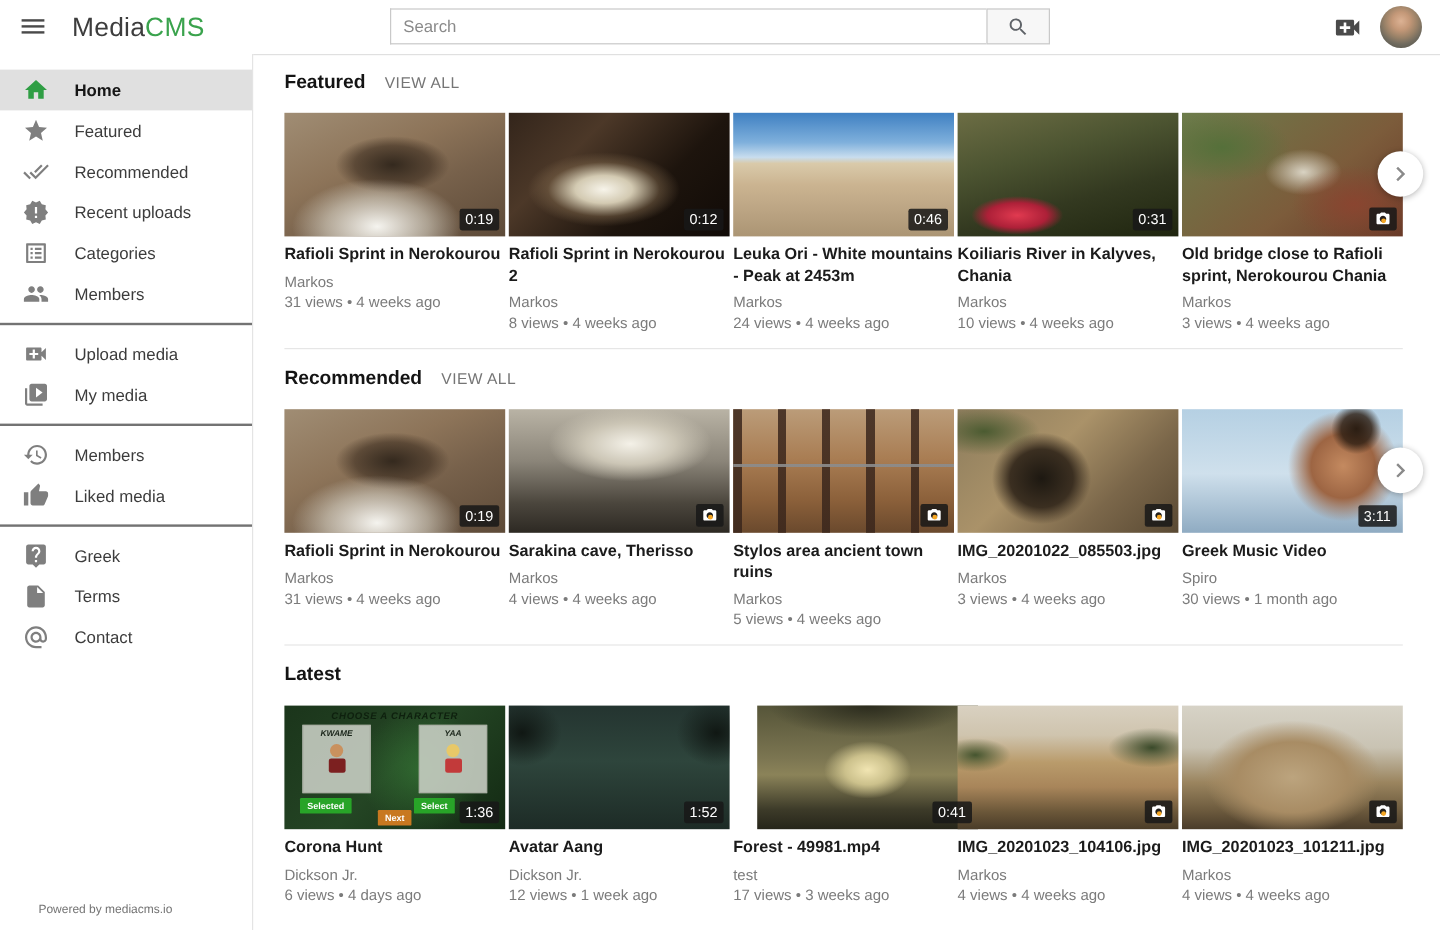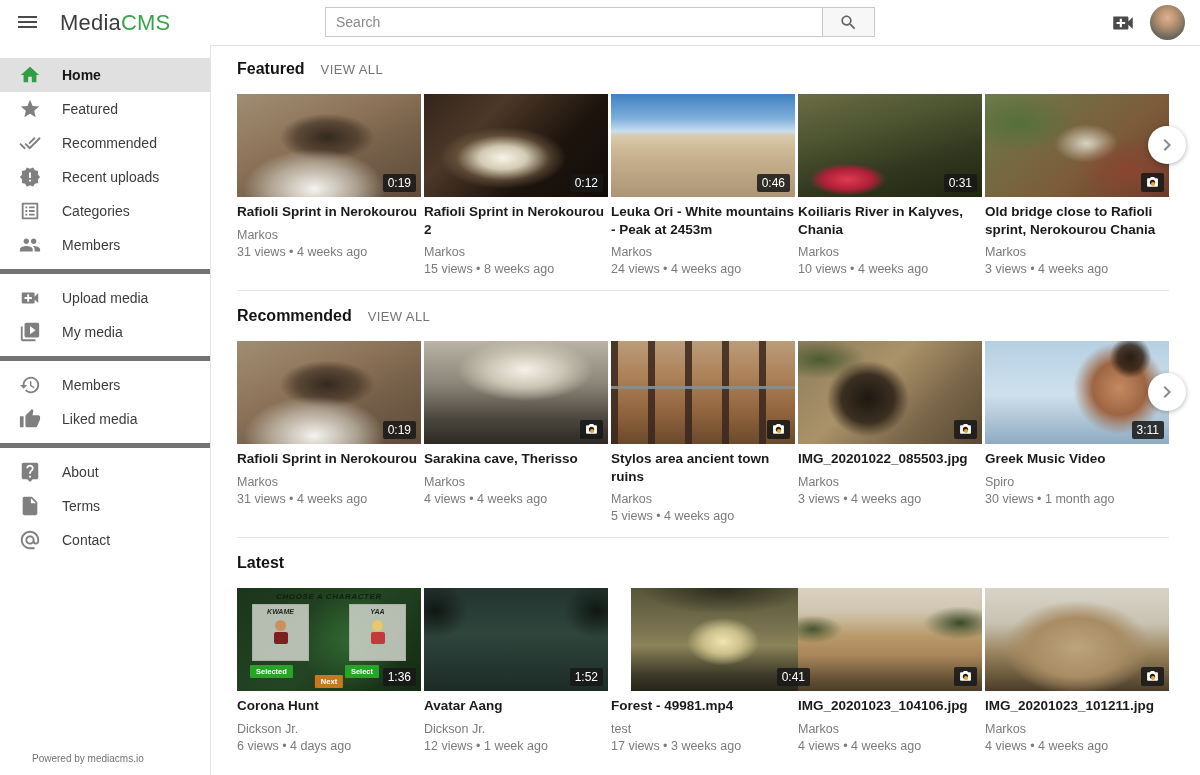--- a/index.html
+++ b/index.html
@@ -21,21 +21,21 @@
   .search-btn svg { width:19px; height:19px; fill:#5f6368; }
   .hdr-upload { position:absolute; right:64px; top:10px; width:27px; height:25px; background:none; border:none; cursor:pointer; }
   .hdr-upload svg { width:26px; height:26px; fill:#4a4a4a; }
   .avatar { position:absolute; right:15px; top:5px; width:35px; height:35px; border-radius:50%; cursor:pointer;
     background: radial-gradient(circle at 50% 36%, #dcb294 0%, #c49878 26%, #9a8268 48%, #6f6a5e 68%, #4b4a42 100%); }
 
   
   .sidebar { position:absolute; top:45px; left:0; width:211px; bottom:0; background:#fff; border-right:1px solid #e4e4e4; z-index:15; }
   #sidebar-groups { padding-top:6px; }
   .side-group { padding:7px 0; }
-  .side-group + .side-group { border-top:5px solid #737373; }
+  .side-group + .side-group { border-top:2px solid #737373; }
   .side-item { height:34px; display:flex; align-items:center; padding-left:19px; cursor:pointer; }
   .side-item.active { background:#e0e0e0; }
   .side-ico { width:22px; height:22px; fill:#7f7f7f; flex:none; }
   .side-item.active .side-ico { fill:#2f9e44; }
   .side-label { margin-left:21px; font-size:14px; color:#3c3c3c; white-space:nowrap; }
   .side-item.active .side-label { font-weight:700; color:#161616; }
   .side-footer { position:absolute; bottom:11px; left:32px; font-size:10px; color:#737373; cursor:pointer; }
 
   
   .main { position:absolute; top:46px; left:211px; right:0; bottom:0; padding:14px 0 0 26px; overflow:hidden; }
@@ -217,21 +217,21 @@
             <path d="M1 21h4V9H1v12zm22-11c0-1.1-.9-2-2-2h-6.31l.95-4.57.03-.32c0-.41-.17-.79-.44-1.06L14.17 1 7.59 7.59C7.22 7.95 7 8.45 7 9v10c0 1.1.9 2 2 2h9c.83 0 1.54-.5 1.84-1.22l3.02-7.05c.09-.23.14-.47.14-.73v-2z"></path>
           </svg>
           <span class="side-label">Liked media</span>
         </div>
       </div>
       <div class="side-group">
         <div class="side-item">
           <svg class="side-ico" viewBox="0 0 24 24">
             <path d="M19 2H5c-1.1 0-2 .9-2 2v14c0 1.1.9 2 2 2h4l3 3 3-3h4c1.1 0 2-.9 2-2V4c0-1.1-.9-2-2-2zm-6 16h-2v-2h2v2zm2.07-7.75l-.9.92C13.45 11.9 13 12.5 13 14h-2v-.5c0-1.1.45-2.1 1.17-2.83l1.24-1.26c.37-.36.59-.86.59-1.41 0-1.1-.9-2-2-2s-2 .9-2 2H8c0-2.21 1.79-4 4-4s4 1.79 4 4c0 .88-.36 1.68-.93 2.25z"></path>
           </svg>
-          <span class="side-label">About</span>
+          <span class="side-label">Greek</span>
         </div>
         <div class="side-item">
           <svg class="side-ico" viewBox="0 0 24 24">
             <path d="M6 2c-1.1 0-1.99.9-1.99 2L4 20c0 1.1.89 2 1.99 2H18c1.1 0 2-.9 2-2V8l-6-6H6zm7 7V3.5L18.5 9H13z"></path>
           </svg>
           <span class="side-label">Terms</span>
         </div>
         <div class="side-item">
           <svg class="side-ico" viewBox="0 0 24 24">
             <path d="M12 2C6.48 2 2 6.48 2 12s4.48 10 10 10h5v-2h-5c-4.34 0-8-3.66-8-8s3.66-8 8-8 8 3.66 8 8v1.43c0 .79-.71 1.57-1.5 1.57s-1.5-.78-1.5-1.57V12c0-2.76-2.24-5-5-5s-5 2.24-5 5 2.24 5 5 5c1.38 0 2.64-.56 3.54-1.47.65.89 1.77 1.47 2.96 1.47 1.97 0 3.5-1.6 3.5-3.57V12c0-5.52-4.48-10-10-10zm0 13c-1.66 0-3-1.34-3-3s1.34-3 3-3 3 1.34 3 3-1.34 3-3 3z"></path>
@@ -258,21 +258,21 @@
             <div class="card-title">Rafioli Sprint in Nerokourou</div>
             <div class="card-author">Markos</div>
             <div class="card-meta">31 views • 4 weeks ago</div>
           </div>
           <div class="card">
             <div class="thumb th-cavefall">
               <span class="badge">0:12</span>
             </div>
             <div class="card-title">Rafioli Sprint in Nerokourou 2</div>
             <div class="card-author">Markos</div>
-            <div class="card-meta">15 views • 8 weeks ago</div>
+            <div class="card-meta">8 views • 4 weeks ago</div>
           </div>
           <div class="card">
             <div class="thumb th-mountains">
               <span class="badge">0:46</span>
             </div>
             <div class="card-title">Leuka Ori - White mountains - Peak at 2453m</div>
             <div class="card-author">Markos</div>
             <div class="card-meta">24 views • 4 weeks ago</div>
           </div>
           <div class="card">

